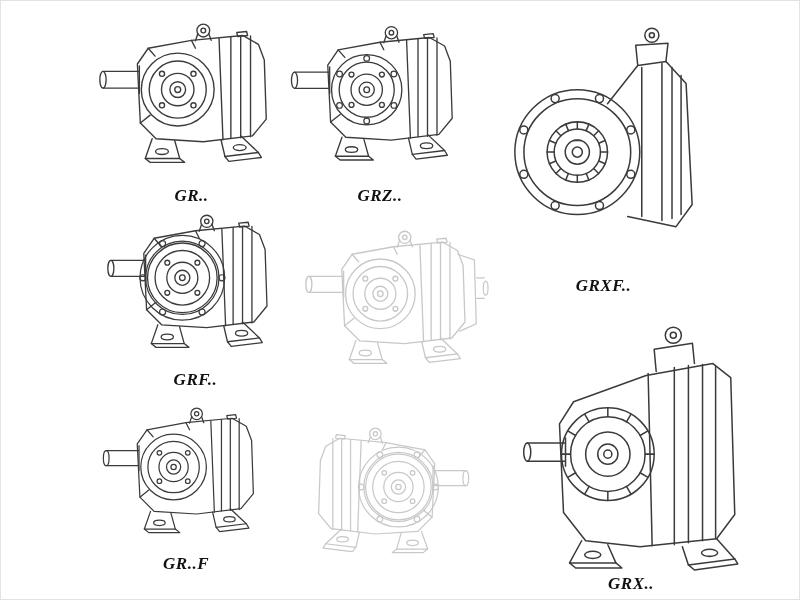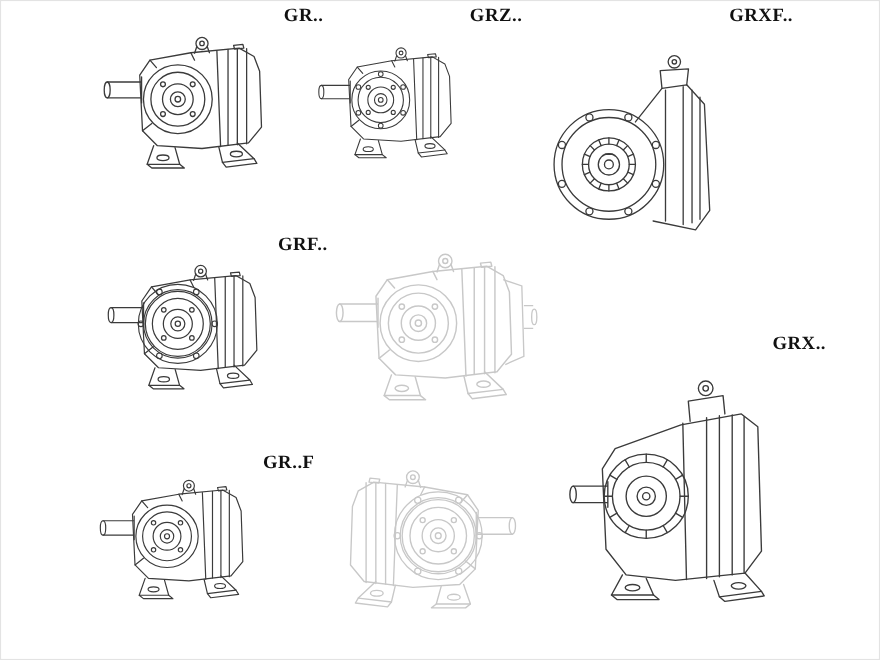--- a/index.html
+++ b/index.html
@@ -12,21 +12,21 @@
   #canvas{
     position:relative;
     width:800px;height:600px;
     box-sizing:border-box;
     border:1px solid var(--border,#e3e3e3);
     background:var(--background,#ffffff);
   }
   figure.cell{
     position:absolute;
     margin:0;padding:0;
-    display:flex;
+    display:flex;flex-direction:column;font-style:italic;
   }
   .draw{
     display:block;
     width:100%;
     height:calc(100% - 24px);
   }
   .dark{color:var(--line-dark,#3b3b3b);}
   .light{color:var(--line-light,#c8c8c8);}
   figcaption{
     height:24px;line-height:22px;
@@ -150,21 +150,21 @@
     <figcaption>GRZ..</figcaption>
   </figure>
 
   <figure class="cell" style="left:485px;top:2px;width:235px;height:296px">
     <svg class="draw dark" viewBox="0 0 220 270">
         <use href="#sym-grxf"></use>
       </svg>
     <figcaption>GRXF..</figcaption>
   </figure>
 
-  <figure class="cell" style="left:92px;top:210px;width:205px;height:198px">
+  <figure class="cell" style="left:92px;top:194px;width:205px;height:198px">
     <svg class="draw dark" viewBox="0 0 200 185">
       <use href="#sym-foot"></use>
       <g fill="none" stroke="currentColor" stroke-width="1.3">
         <circle cx="86" cy="88" r="45"></circle>
         <circle cx="86" cy="88" r="39"></circle>
         <circle cx="128" cy="88" r="3.2"></circle>
         <circle cx="107" cy="51.6" r="3.2"></circle>
         <circle cx="65" cy="51.6" r="3.2"></circle>
         <circle cx="44" cy="88" r="3.2"></circle>
         <circle cx="65" cy="124.4" r="3.2"></circle>
@@ -185,21 +185,21 @@
     </svg>
   </figure>
 
   <figure class="cell" style="left:510px;top:300px;width:240px;height:296px">
     <svg class="draw dark" viewBox="0 0 230 270">
         <use href="#sym-grx"></use>
       </svg>
     <figcaption>GRX..</figcaption>
   </figure>
 
-  <figure class="cell" style="left:85px;top:408px;width:200px;height:188px">
+  <figure class="cell" style="left:85px;top:388px;width:200px;height:188px">
     <svg class="draw dark" viewBox="0 0 200 185">
         <use href="#sym-foot"></use>
       </svg>
     <figcaption>GR..F</figcaption>
   </figure>
 
   <figure class="cell" style="left:285px;top:408px;width:200px;height:188px">
     <svg class="draw light" viewBox="0 0 200 185">
       <g transform="translate(200 0) scale(-1 1)">
         <use href="#sym-foot"></use>

